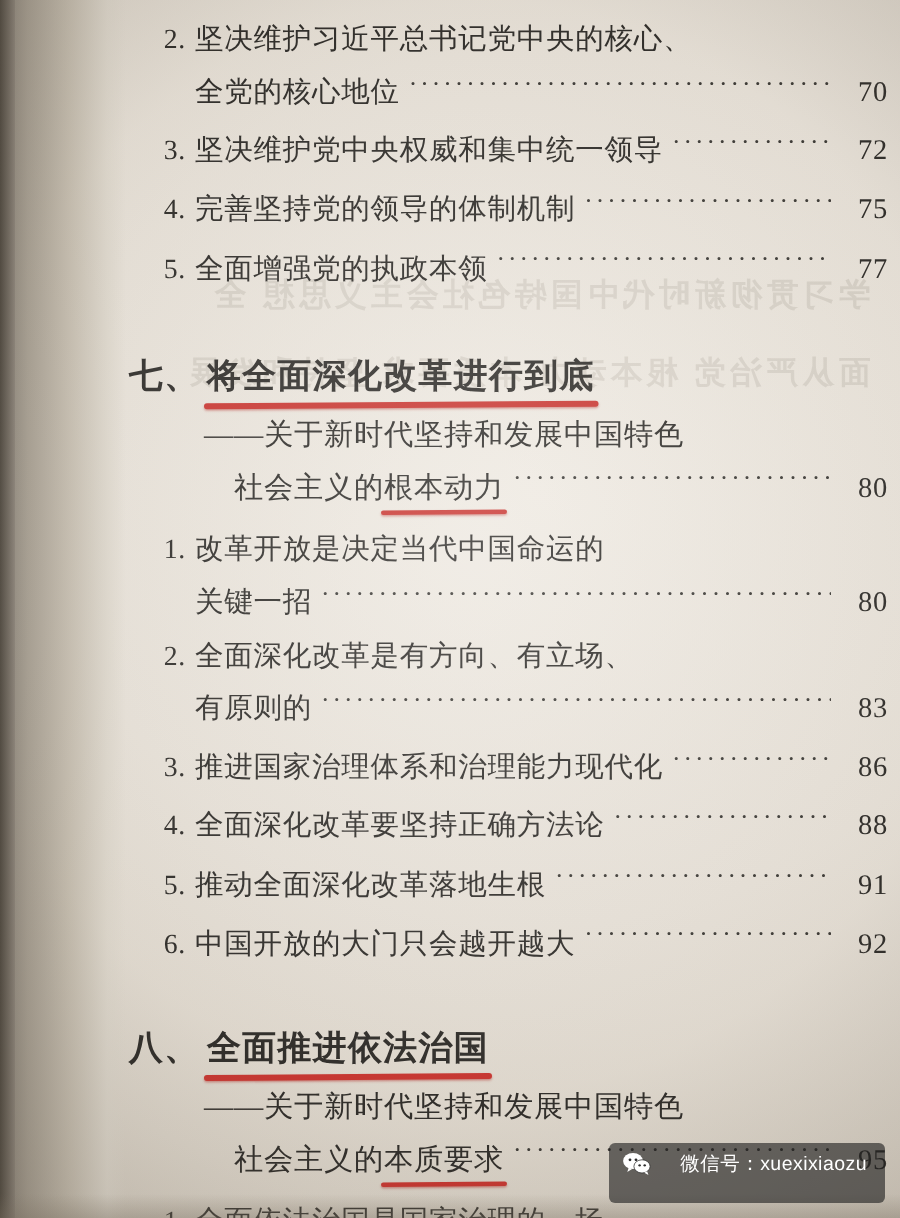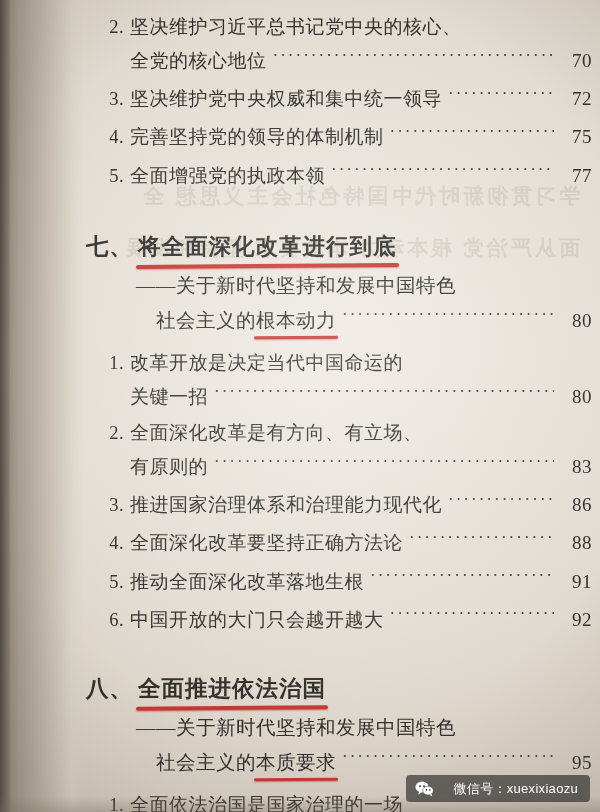--- a/index.html
+++ b/index.html
@@ -170,21 +170,21 @@
   
   #watermark {
     position: absolute;
     right: 10px;
     bottom: 10px;
     display: flex;
     align-items: center;
     gap: 20px;
     background: rgba(30,30,30,.62);
     color: #fff;
-    padding: 5px 12px 4px 9px;
+    padding: 5px 12px 17px 9px;
     border-radius: 4px;
     font-family: "Liberation Sans", sans-serif;
     font-size: 13px;
     letter-spacing: .3px;
   }
   #wechat-icon {
     width: 19px; height: 16px;
     display: inline-block;
     position: relative;
   }

